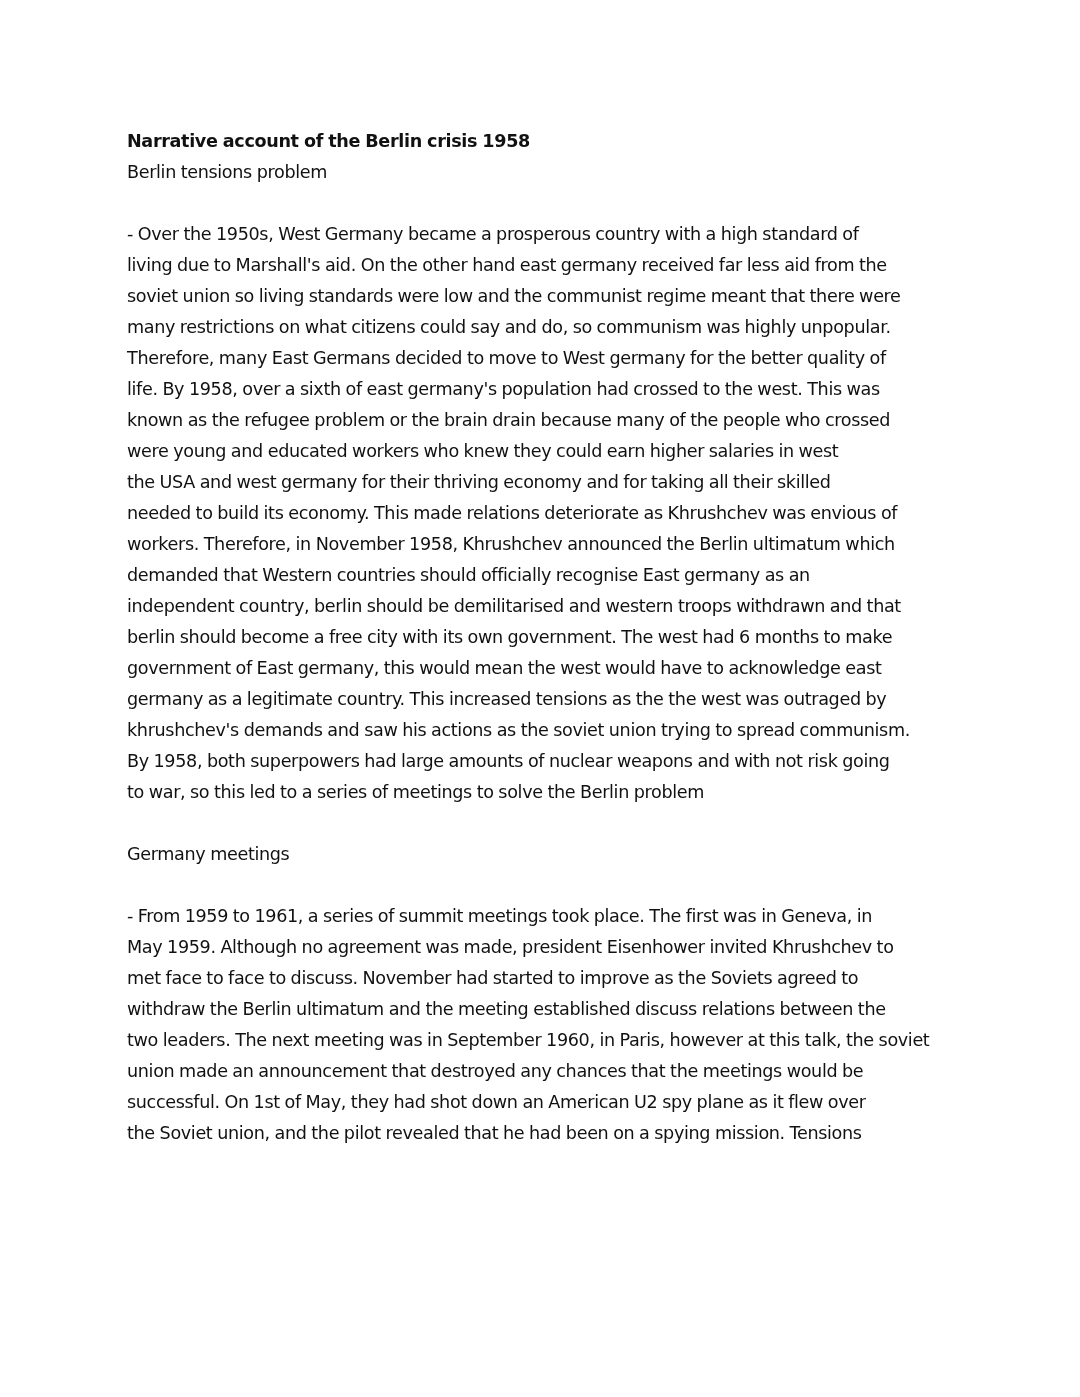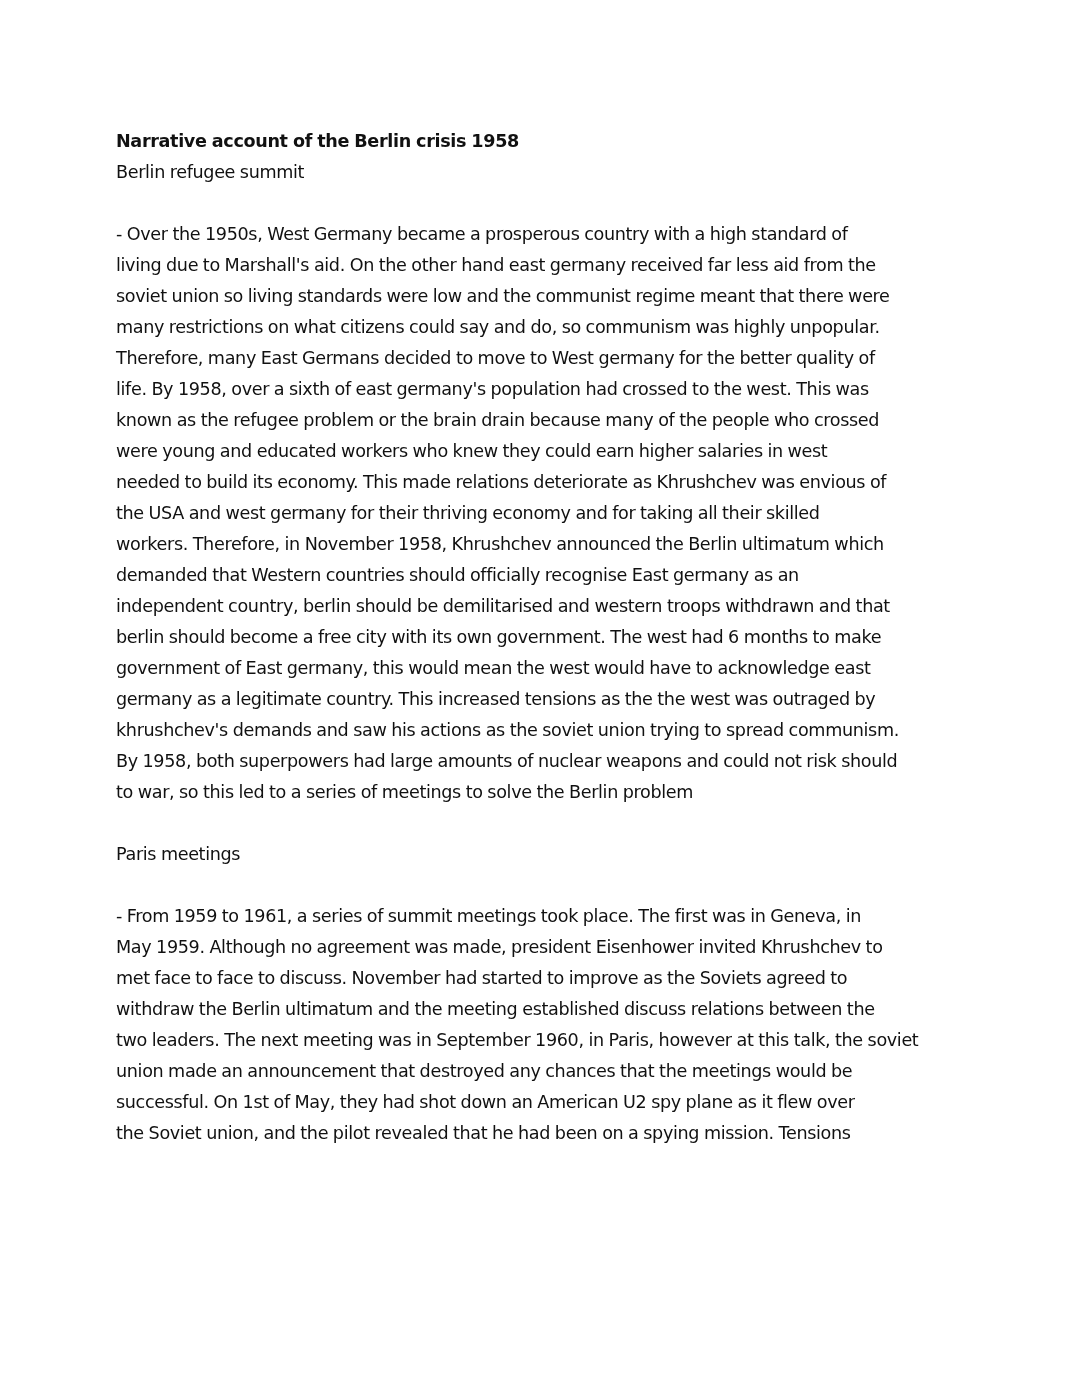--- a/index.html
+++ b/index.html
@@ -10,21 +10,21 @@
     body {
       width: 1080px;
       height: 1397px;
       position: relative;
       overflow: hidden;
       font-family: "DejaVu Sans", sans-serif;
       color: #111111;
     }
     .page {
       position: absolute;
-      left: 116px;
+      left: 127px;
       top: 126px;
       width: 840px;
     }
     .line {
       display: block;
       height: 31px;
       line-height: 31px;
       font-size: 17.6px;
       white-space: nowrap;
       letter-spacing: -0.35px;
@@ -40,49 +40,49 @@
       display: block;
     }
   </style>
 </head>
 <body>
 
 <div class="page">
   <span class="line title">Narrative account of the Berlin crisis 1958</span>
 
   <div class="section">
-    <span class="line">Berlin refugee summit</span>
+    <span class="line">Berlin tensions problem</span>
     <span class="line blank"></span>
     <div>
       <span class="line">- Over the 1950s, West Germany became a prosperous country with a high standard of</span>
       <span class="line">living due to Marshall's aid. On the other hand east germany received far less aid from the</span>
       <span class="line">soviet union so living standards were low and the communist regime meant that there were</span>
       <span class="line">many restrictions on what citizens could say and do, so communism was highly unpopular.</span>
       <span class="line">Therefore, many East Germans decided to move to West germany for the better quality of</span>
       <span class="line">life. By 1958, over a sixth of east germany's population had crossed to the west. This was</span>
       <span class="line">known as the refugee problem or the brain drain because many of the people who crossed</span>
       <span class="line">were young and educated workers who knew they could earn higher salaries in west</span>
+      <span class="line">the USA and west germany for their thriving economy and for taking all their skilled</span>
       <span class="line">needed to build its economy. This made relations deteriorate as Khrushchev was envious of</span>
-      <span class="line">the USA and west germany for their thriving economy and for taking all their skilled</span>
       <span class="line">workers. Therefore, in November 1958, Khrushchev announced the Berlin ultimatum which</span>
       <span class="line">demanded that Western countries should officially recognise East germany as an</span>
       <span class="line">independent country, berlin should be demilitarised and western troops withdrawn and that</span>
       <span class="line">berlin should become a free city with its own government. The west had 6 months to make</span>
       <span class="line">government of East germany, this would mean the west would have to acknowledge east</span>
       <span class="line">germany as a legitimate country. This increased tensions as the the west was outraged by</span>
       <span class="line">khrushchev's demands and saw his actions as the soviet union trying to spread communism.</span>
-      <span class="line">By 1958, both superpowers had large amounts of nuclear weapons and could not risk should</span>
+      <span class="line">By 1958, both superpowers had large amounts of nuclear weapons and with not risk going</span>
       <span class="line">to war, so this led to a series of meetings to solve the Berlin problem</span>
     </div>
   </div>
 
   <span class="line blank"></span>
 
   <div class="section">
-    <span class="line">Paris meetings</span>
+    <span class="line">Germany meetings</span>
     <span class="line blank"></span>
     <div>
       <span class="line">- From 1959 to 1961, a series of summit meetings took place. The first was in Geneva, in</span>
       <span class="line">May 1959. Although no agreement was made, president Eisenhower invited Khrushchev to</span>
       <span class="line">met face to face to discuss. November had started to improve as the Soviets agreed to</span>
       <span class="line">withdraw the Berlin ultimatum and the meeting established discuss relations between the</span>
       <span class="line">two leaders. The next meeting was in September 1960, in Paris, however at this talk, the soviet</span>
       <span class="line">union made an announcement that destroyed any chances that the meetings would be</span>
       <span class="line">successful. On 1st of May, they had shot down an American U2 spy plane as it flew over</span>
       <span class="line">the Soviet union, and the pilot revealed that he had been on a spying mission. Tensions</span>

